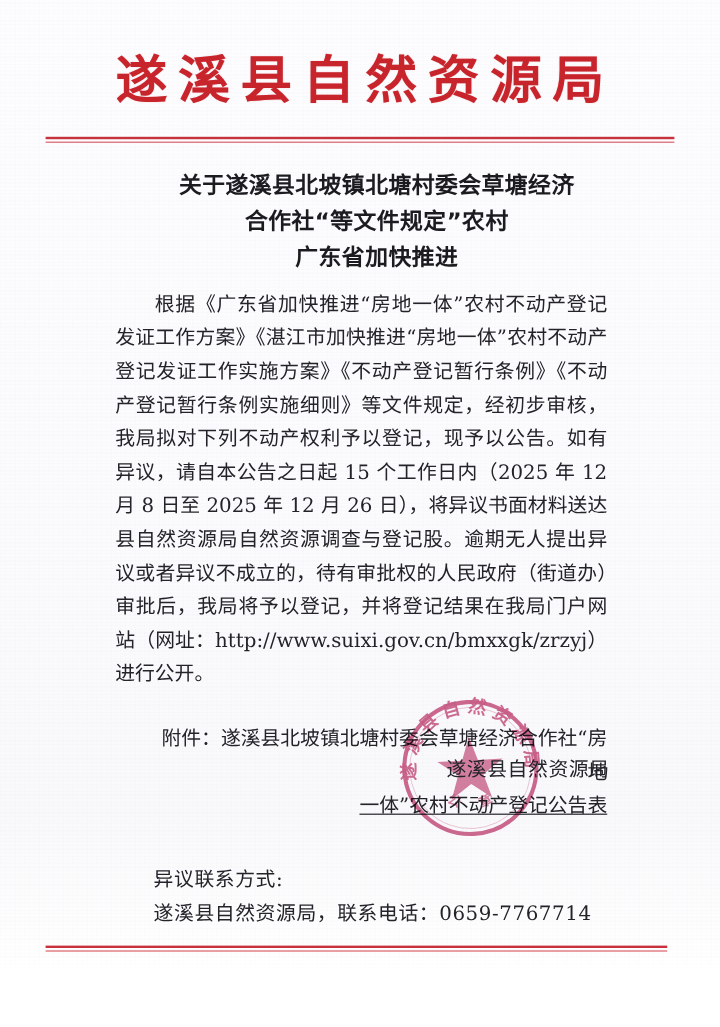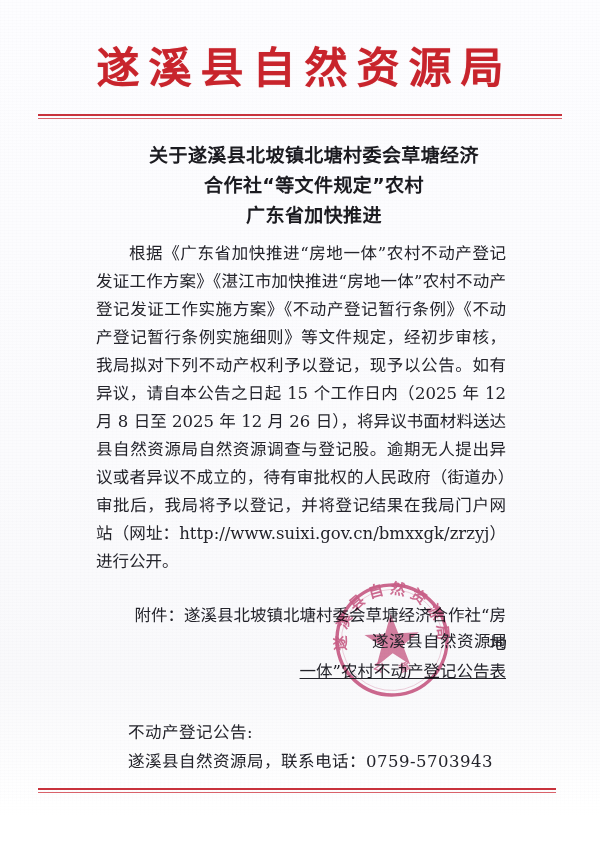--- a/index.html
+++ b/index.html
@@ -212,22 +212,22 @@
       </text>
       <path d="M 62 36 L 68.6 55.6 L 89.2 55.6 L 72.5 67.8 L 78.9 87.4 L 62 75.3 L 45.1 87.4 L 51.5 67.8 L 34.8 55.6 L 55.4 55.6 Z" fill="#c0396b" opacity=".80"></path>
     </svg>
   </div>
 
   <div id="signature">
     <div id="sig-org">遂溪县自然资源局</div>
   </div>
 
   <div id="contact">
-    <div>不动产登记公告:</div>
-    <div>遂溪县自然资源局，联系电话：0759-5703943</div>
+    <div>异议联系方式:</div>
+    <div>遂溪县自然资源局，联系电话：0659-7767714</div>
   </div>
 
   <div id="rule-bottom" class="rule-pair">
     <div class="thick"></div>
     <div class="gap"></div>
     <div class="thin"></div>
   </div>
 
   <div id="scanfade"></div>
 </div>

